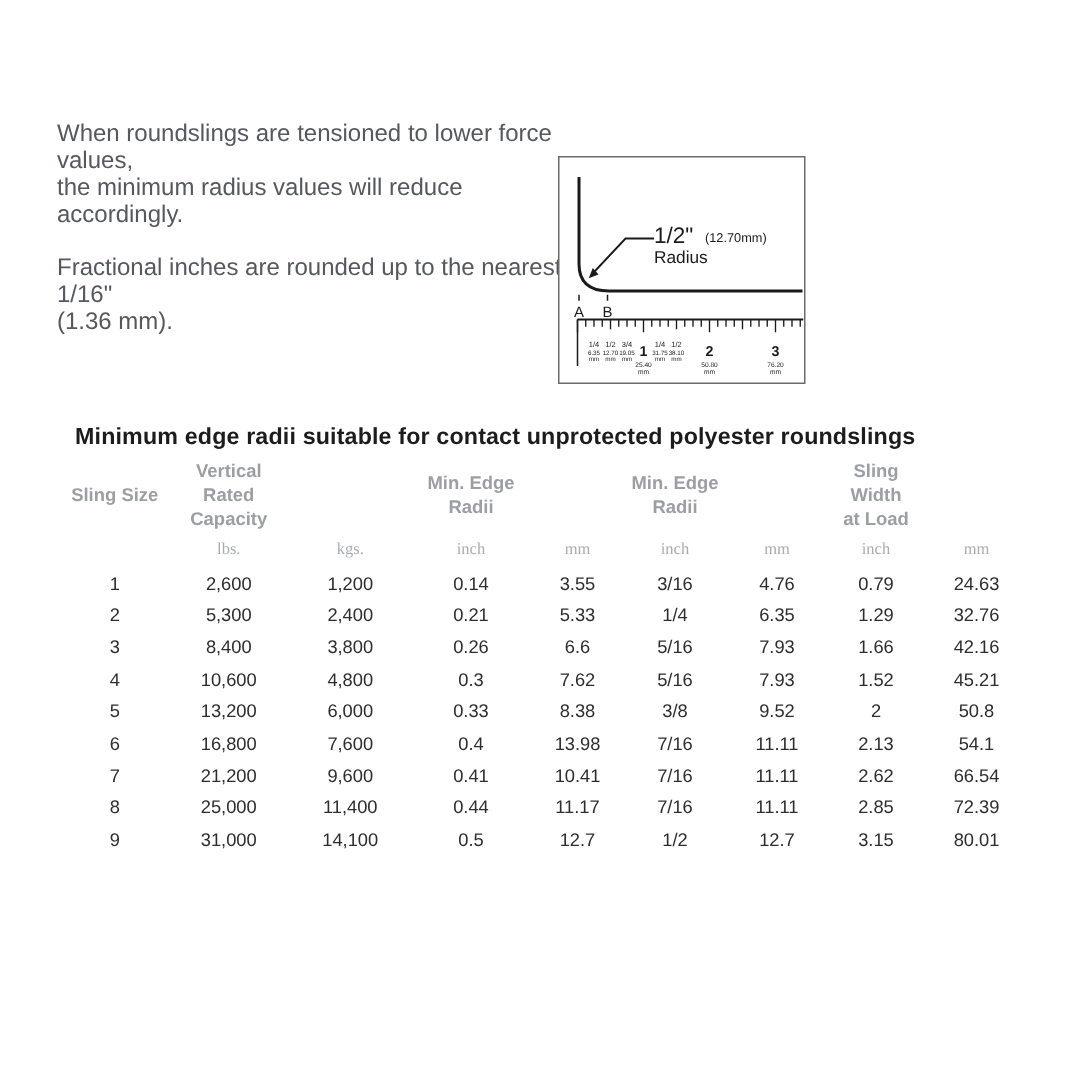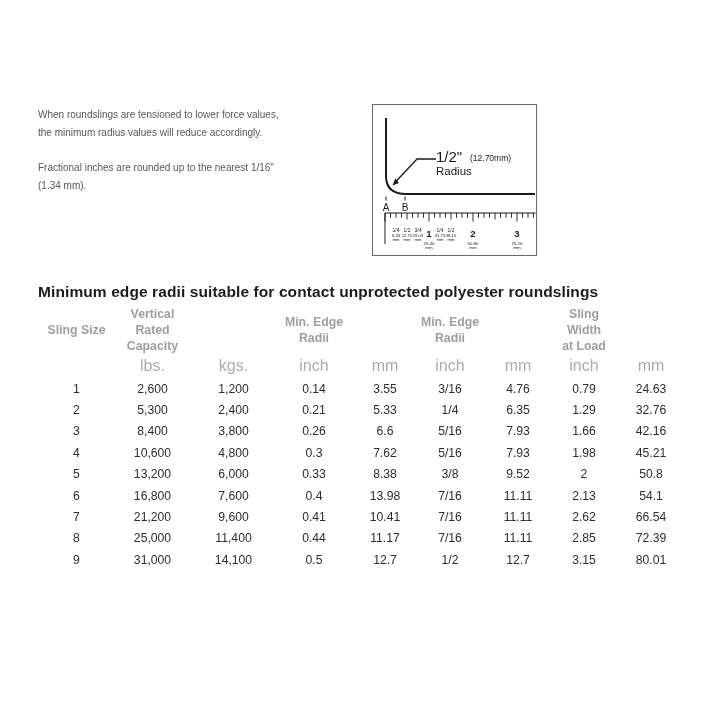--- a/index.html
+++ b/index.html
@@ -1,51 +1,51 @@
 <!DOCTYPE html>
 <html style="--title: #1c1c1c; --body-text: #2b2d2f; --group-header: #9b9fa3; --sub-header: #a9adb1; --paragraph: #55585c; --diagram-line: #1a1a1a; --box-border: #6b6b6b;"><head>
 <meta charset="utf-8">
 <style>
   html,body{margin:0;padding:0;background:#fff;}
   .page{position:relative;width:720px;height:720px;background:#fff;overflow:hidden;
         font-family:"Liberation Sans","DejaVu Sans",sans-serif;}
-  .intro{position:absolute;left:38px;top:106px;width:348px;
-         color:var(--paragraph,#55585c);font-size:10px;line-height:18px;}
+  .intro{position:absolute;left:38px;top:81px;width:348px;
+         color:var(--paragraph,#55585c);font-size:16px;line-height:18px;}
   .intro p{margin:0 0 17px 0;}
   .ln{display:block;}
   .diagram{position:absolute;left:372px;top:104px;width:163px;height:150px;
            border:1px solid var(--box-border,#6b6b6b);box-sizing:content-box;background:#fff;}
   .diagram svg{position:absolute;left:0;top:0;}
   .diagram svg text{font-family:"Liberation Sans","DejaVu Sans",sans-serif;fill:var(--diagram-line,#1a1a1a);}
-  .title{position:absolute;left:38px;top:283px;margin:0;font-size:15.5px;font-weight:700;
+  .title{position:absolute;left:50px;top:283px;margin:0;font-size:15.5px;font-weight:700;
          color:var(--title,#1c1c1c);letter-spacing:0.1px;white-space:nowrap;}
   .data-table{position:absolute;left:38px;top:306px;width:648px;
               border-collapse:collapse;table-layout:fixed;}
   .data-table th,.data-table td{padding:0;margin:0;}
   .group-row th{height:40px;vertical-align:middle;text-align:center;
                 font-weight:700;color:var(--group-header,#9b9fa3);font-size:12.3px;line-height:16px;}
   .sub-row th{height:24px;vertical-align:middle;text-align:center;
-              font-weight:400;color:var(--sub-header,#a9adb1);font-size:16px;}
+              font-weight:400;color:var(--sub-header,#a9adb1);font-size:11px;font-family:Liberation Serif, serif;}
   .data-table tbody td{height:21.4px;vertical-align:middle;text-align:center;
                        color:var(--body-text,#2b2d2f);font-size:12.2px;}
   .data-table th.sling,.data-table td.sling{text-align:center;padding-left:3px;}
 </style>
 </head>
 <body>
 
 <div class="page">
 
   <div class="intro">
     <p>
       <span class="ln">When roundslings are tensioned to lower force values,</span>
       <span class="ln">the minimum radius values will reduce accordingly.</span>
     </p>
     <p>
       <span class="ln">Fractional inches are rounded up to the nearest 1/16"</span>
-      <span class="ln">(1.34 mm).</span>
+      <span class="ln">(1.36 mm).</span>
     </p>
   </div>
 
   <div class="diagram">
     <svg width="163" height="150" viewBox="0 0 163 150">
 
       <path d="M13,13 V71 Q13,89 33,89 H162" fill="none" stroke="var(--diagram-line,#1a1a1a)" stroke-width="2"></path>
 
       <path d="M63,54 H44 L21.5,78" fill="none" stroke="var(--diagram-line,#1a1a1a)" stroke-width="1.3"></path>
       <polygon points="19.5,80.5 26,78 22.2,73.6" fill="var(--diagram-line,#1a1a1a)"></polygon>
@@ -207,21 +207,21 @@
           <td>42.16</td>
         </tr>
         <tr>
           <td class="sling">4</td>
           <td>10,600</td>
           <td>4,800</td>
           <td>0.3</td>
           <td>7.62</td>
           <td>5/16</td>
           <td>7.93</td>
-          <td>1.98</td>
+          <td>1.52</td>
           <td>45.21</td>
         </tr>
         <tr>
           <td class="sling">5</td>
           <td>13,200</td>
           <td>6,000</td>
           <td>0.33</td>
           <td>8.38</td>
           <td>3/8</td>
           <td>9.52</td>

